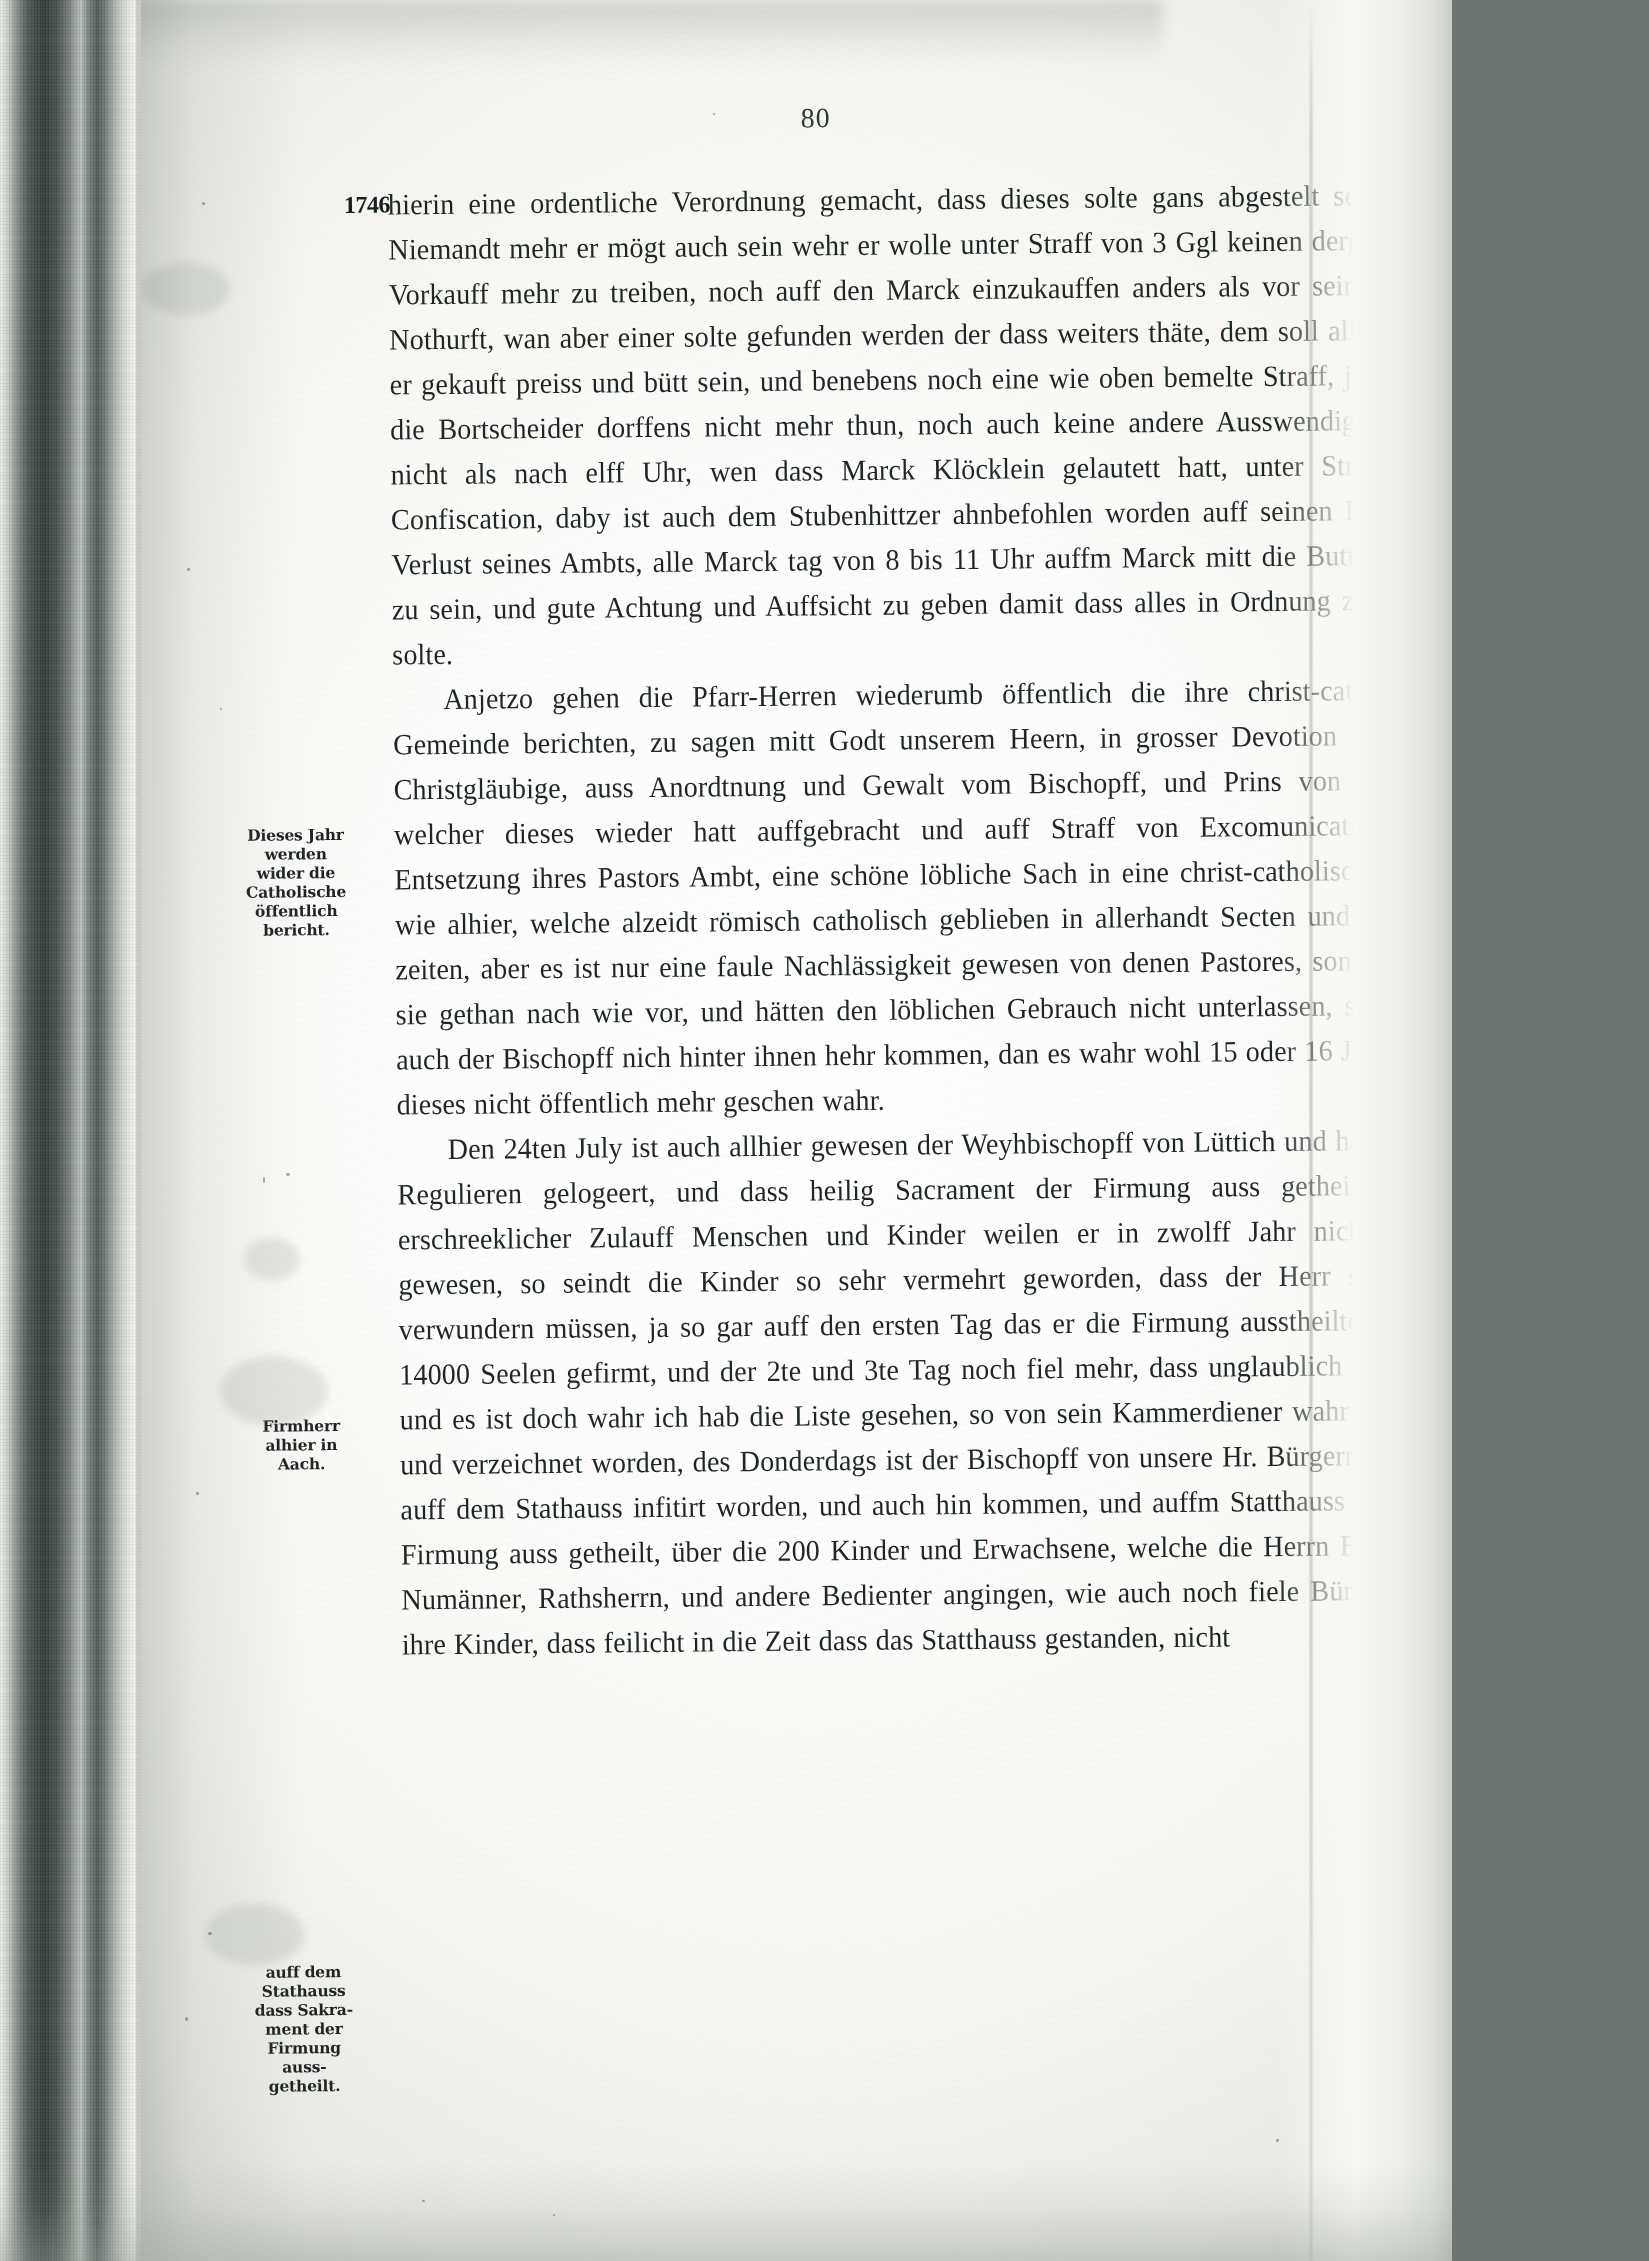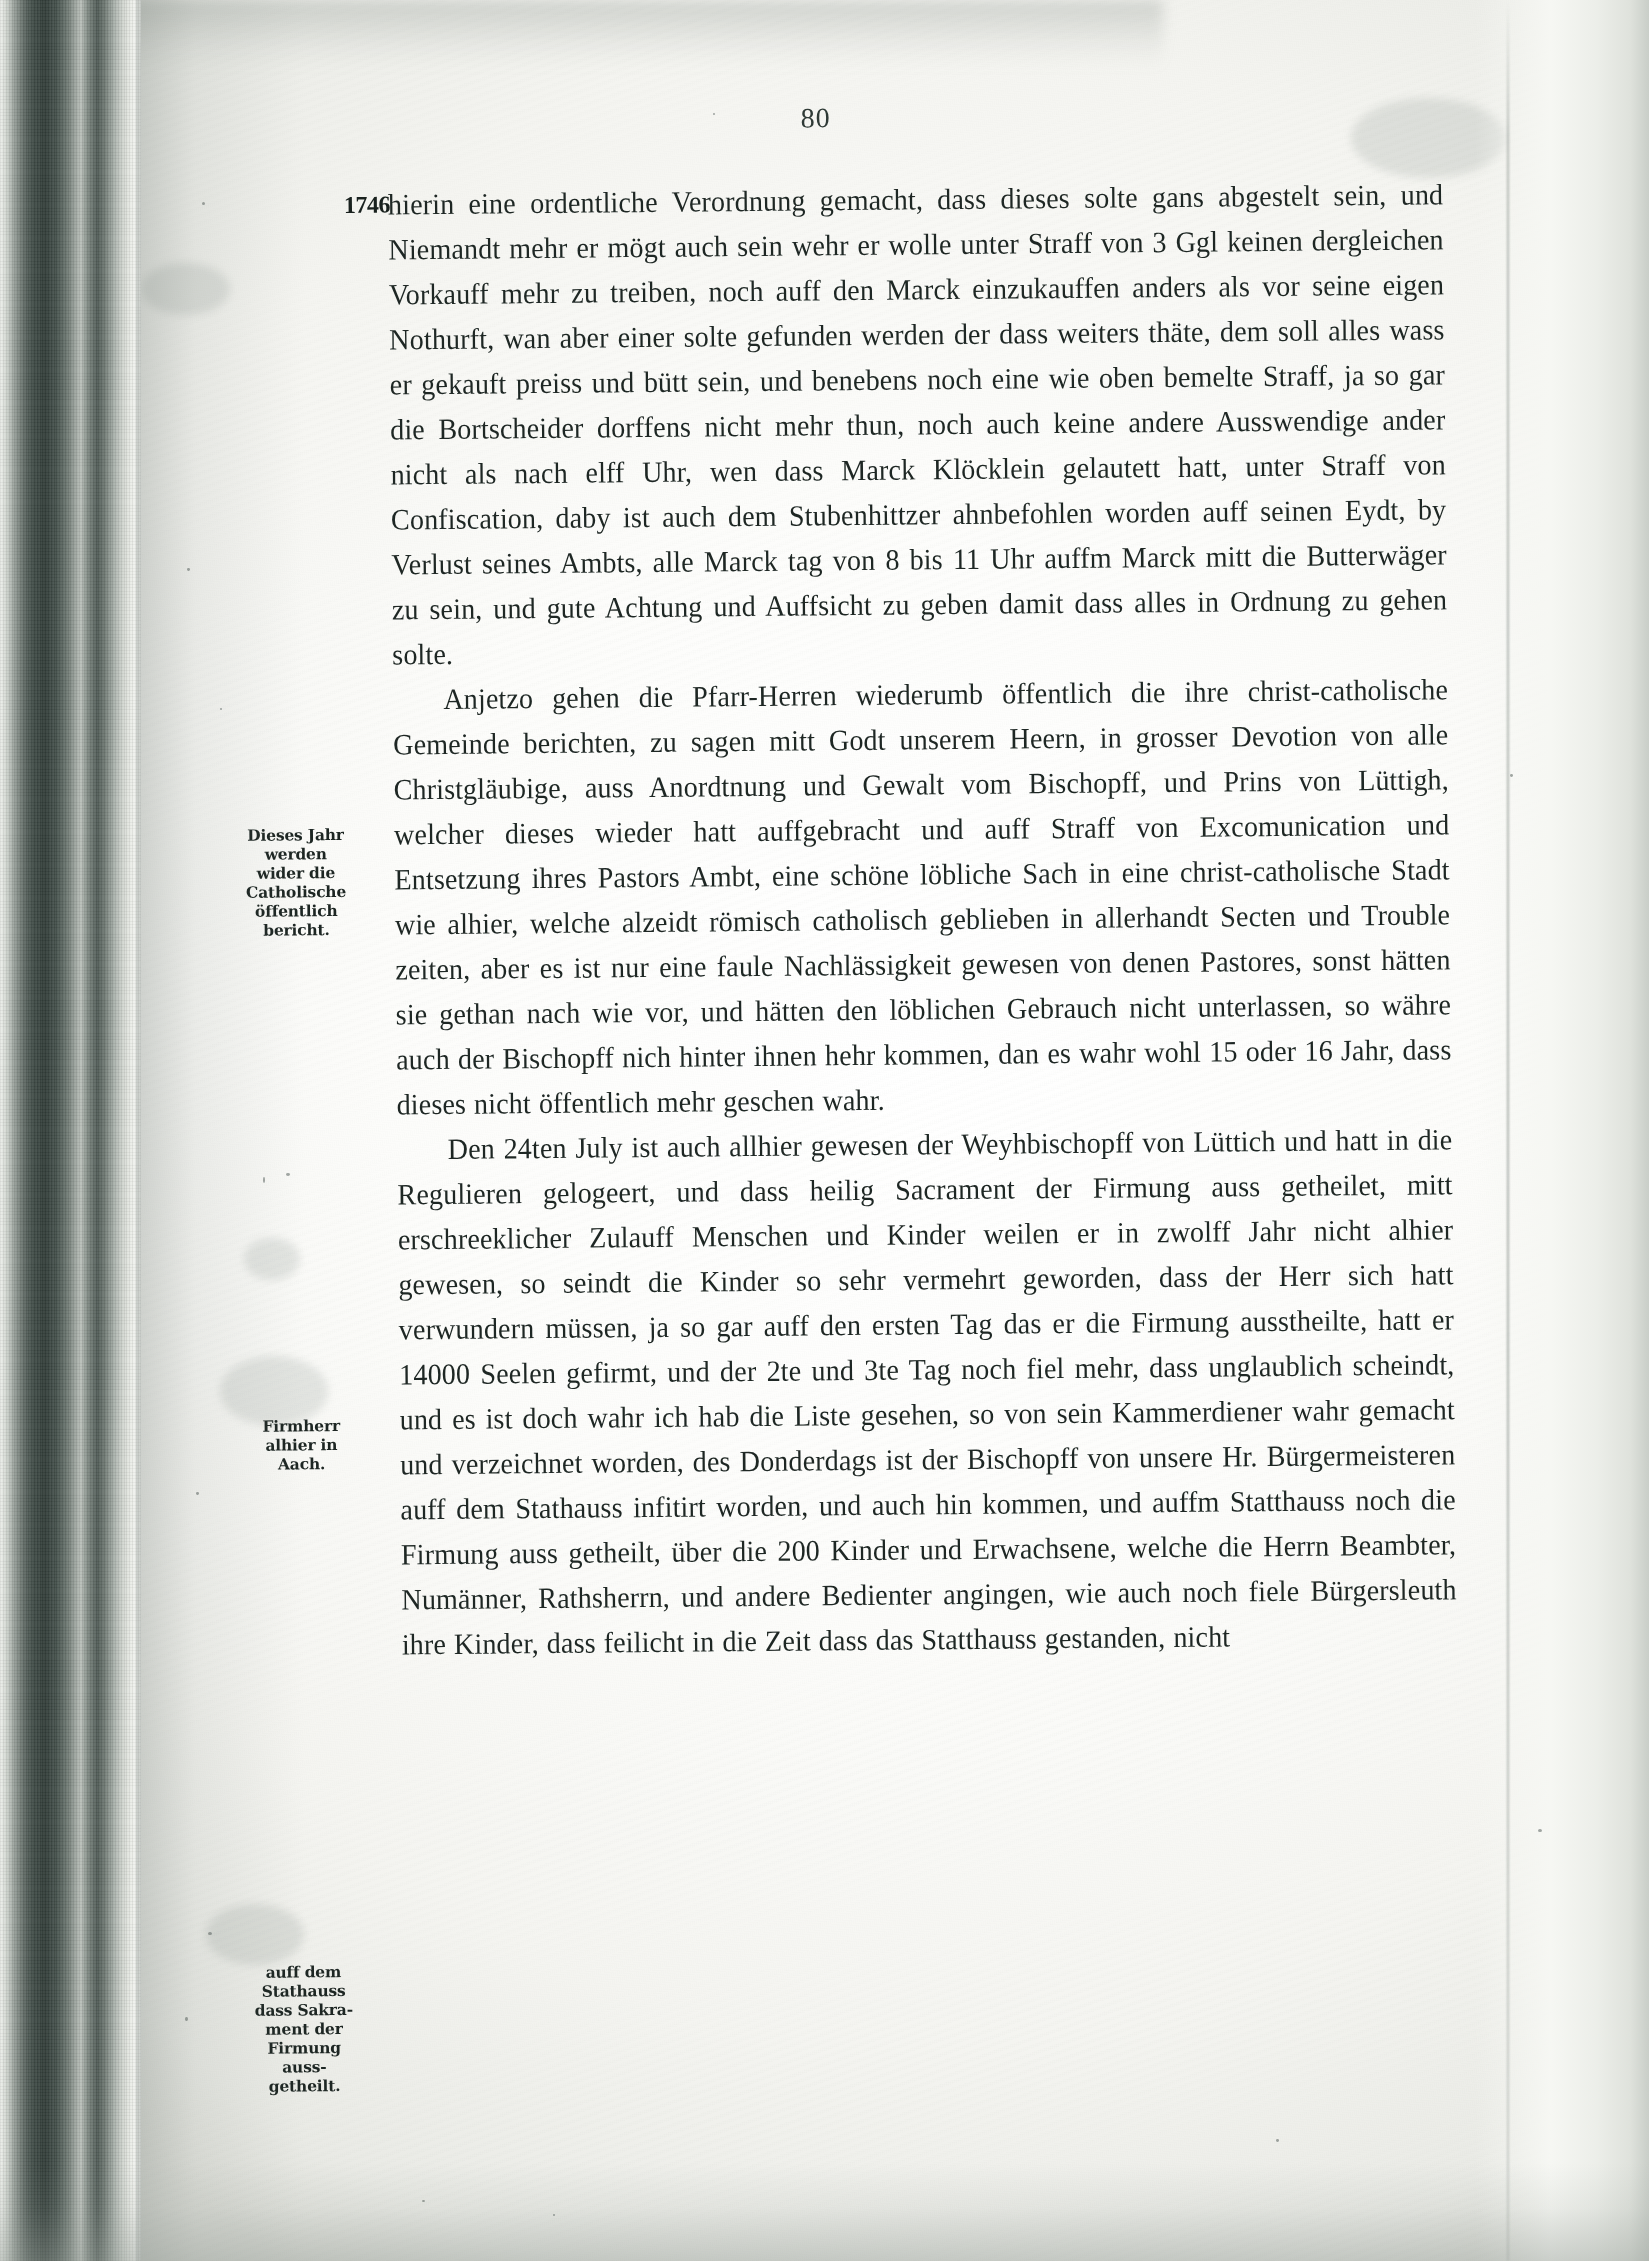--- a/index.html
+++ b/index.html
@@ -2,21 +2,21 @@
 <html style="font-size:7.5px"><head>
 <meta charset="utf-8">
 <style>
   html, body {
     margin: 0;
     padding: 0;
     background: #6d7671;
   }
   #page {
     position: relative;
-    width: 1649px;
+    width: 1452px;
     height: 2261px;
     overflow: hidden;
     background: #f0abfc;
     font-family: "Liberation Serif", "DejaVu Serif", serif;
     text-decoration: underline;
   }
 
   
   .paper-base {
     position: absolute;

